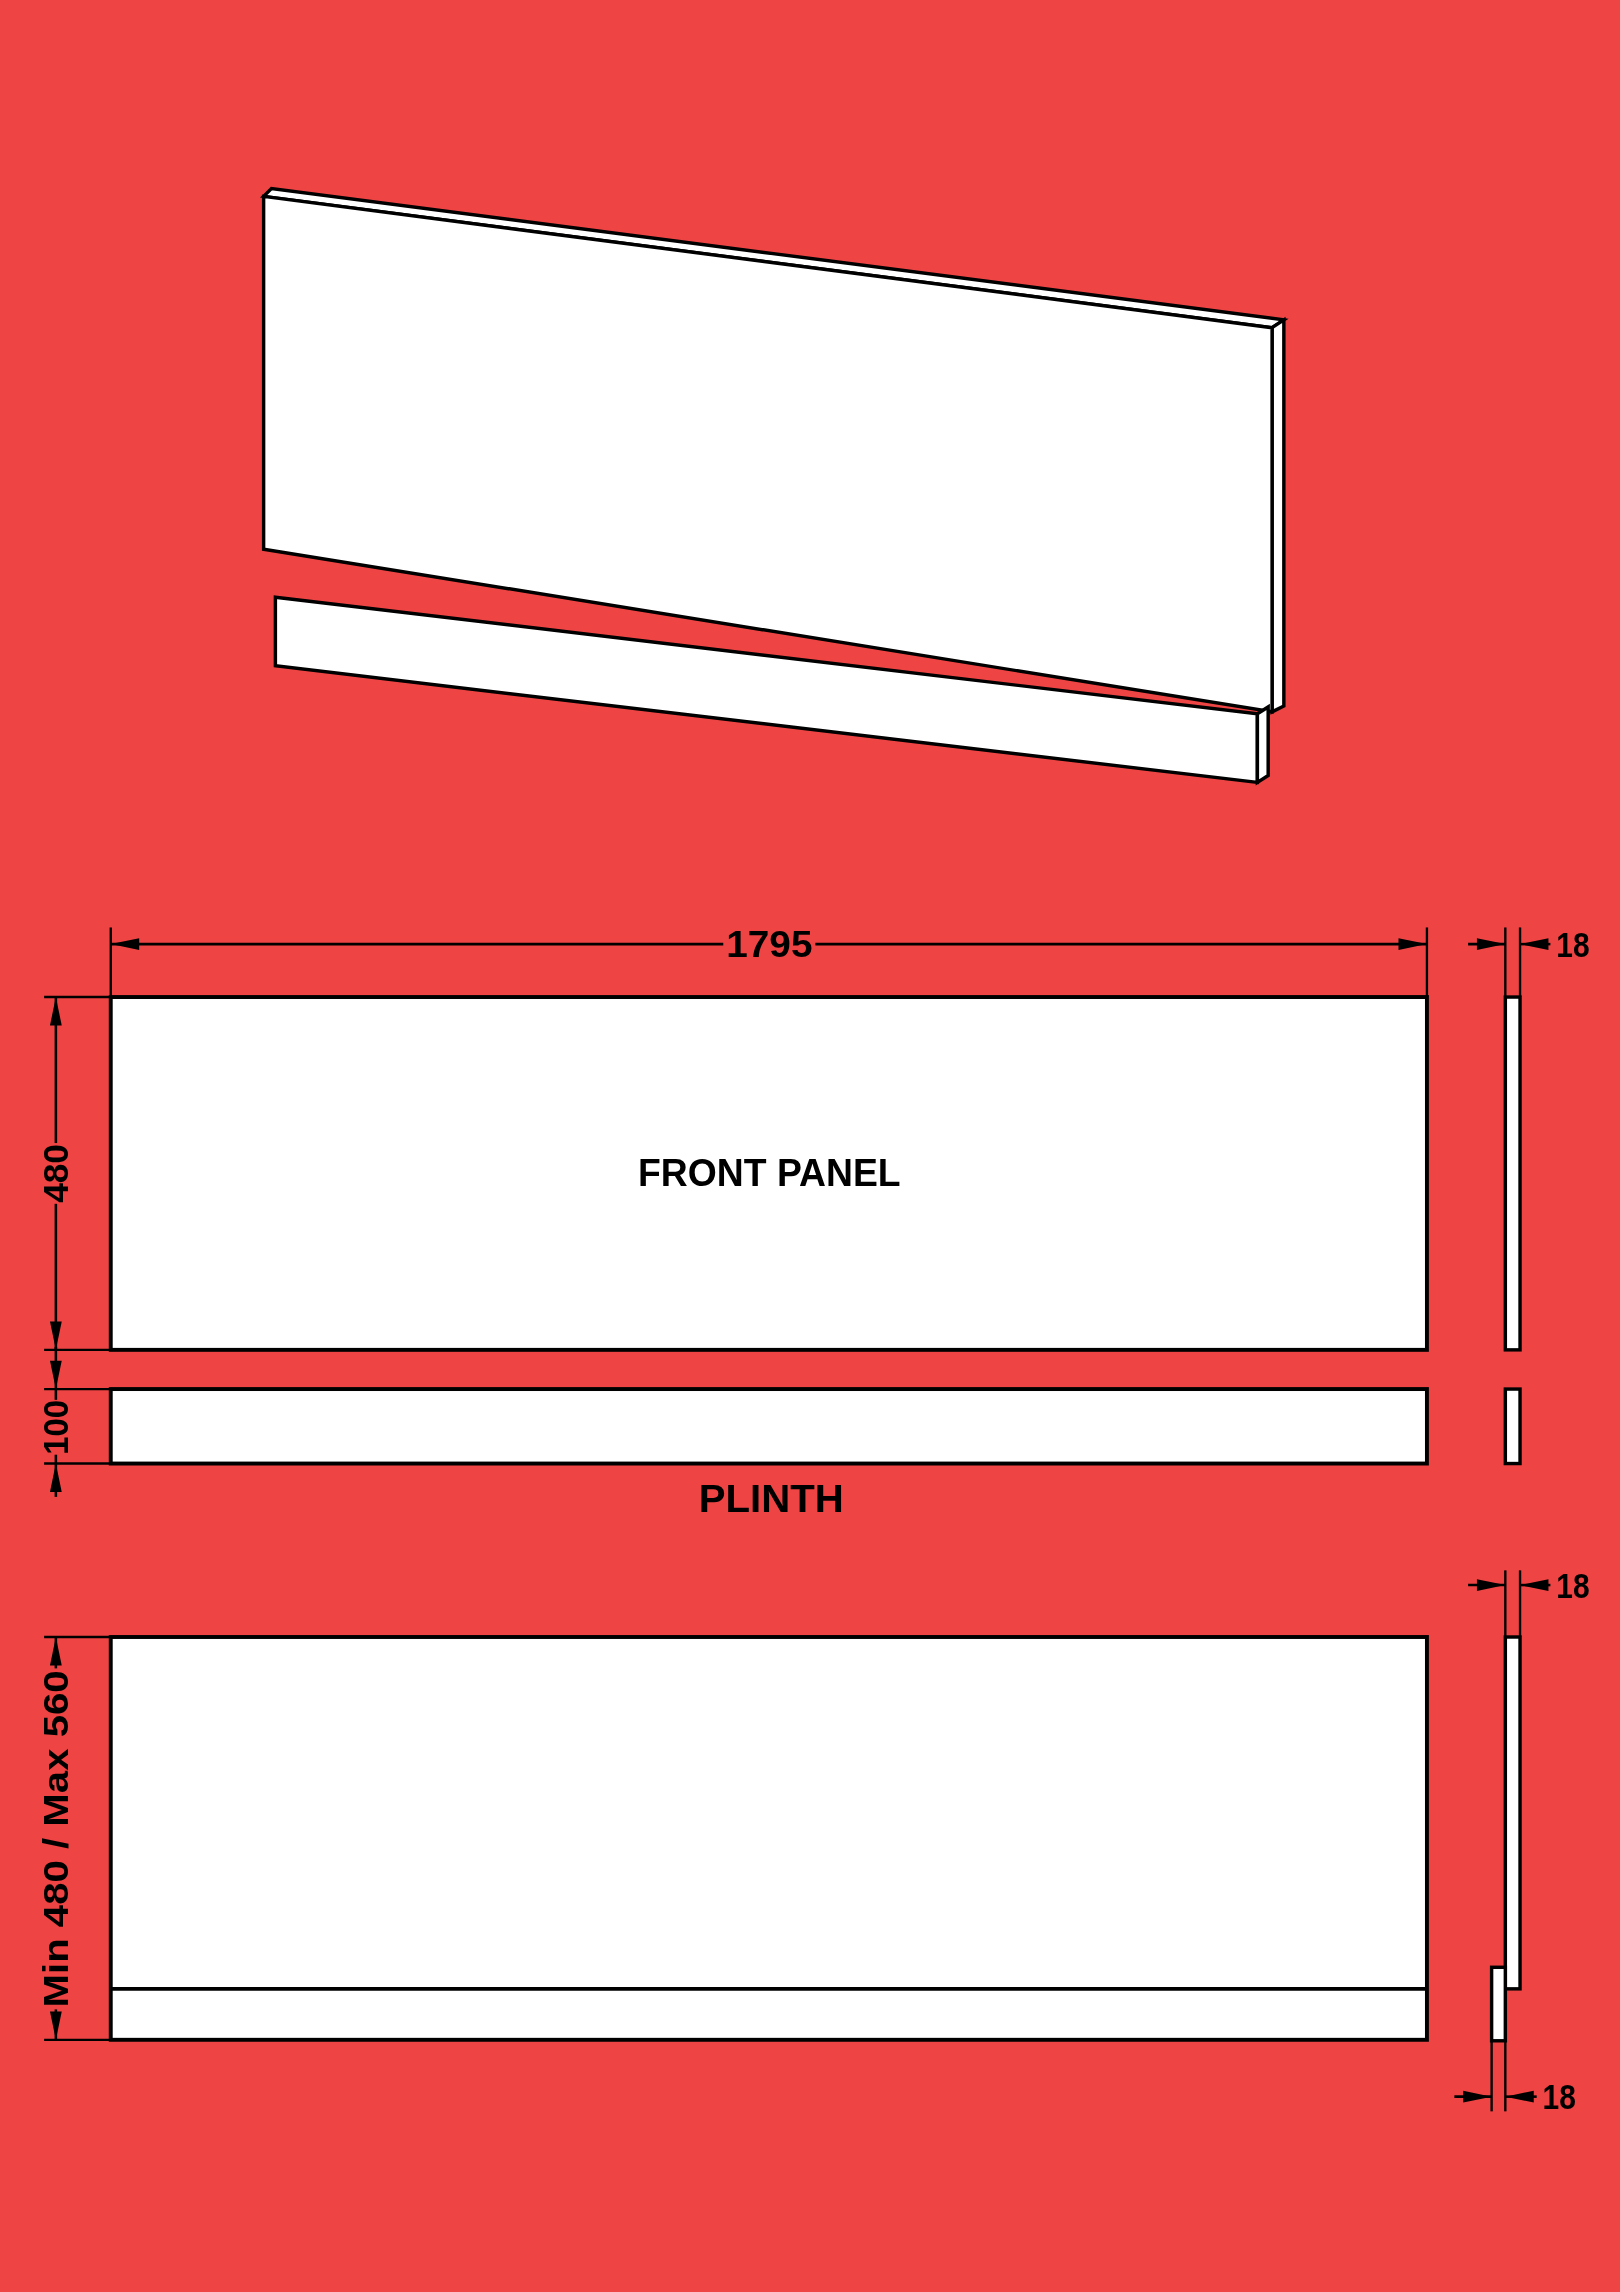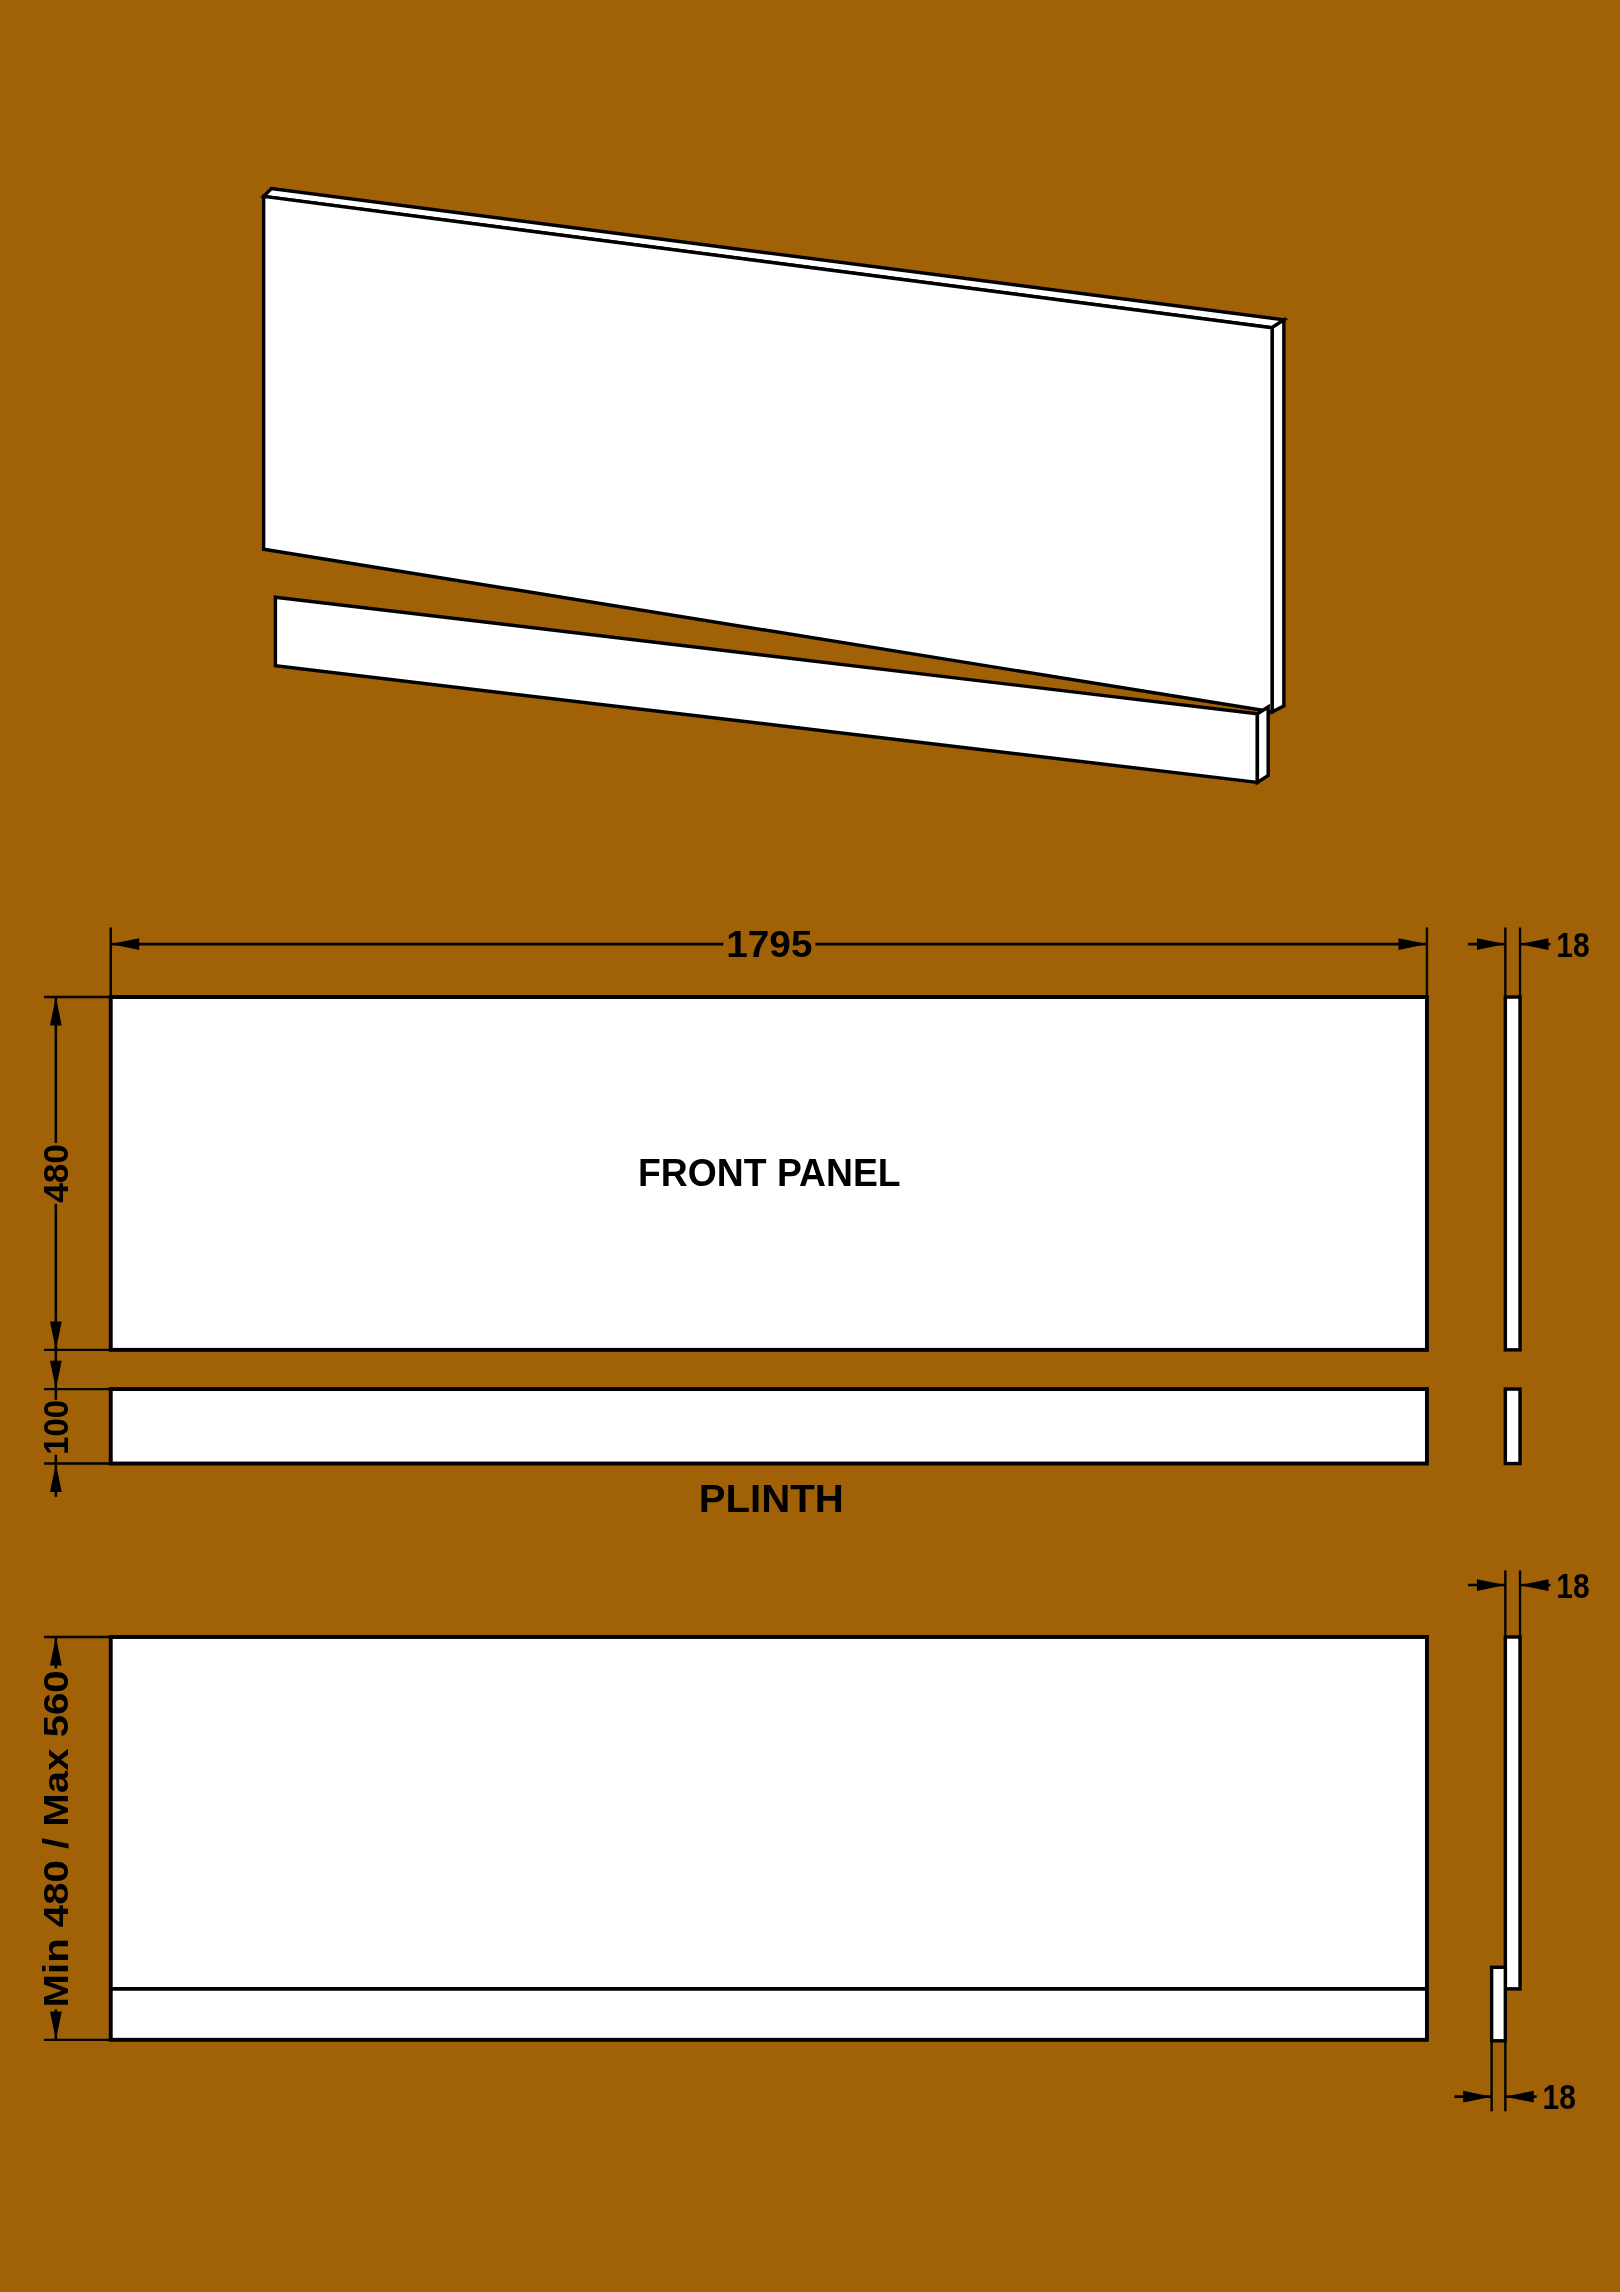--- a/index.html
+++ b/index.html
@@ -1,16 +1,16 @@
 <!DOCTYPE html>
 <html><head>
 <meta charset="utf-8">
 <style>
   html,body{margin:0;padding:0;background:#fff;}
-  .canvas{position:relative;width:1620px;height:2293px;background:#a16207;overflow:hidden;}
+  .canvas{position:relative;width:1620px;height:2293px;background:#ef4444;overflow:hidden;}
   svg{position:absolute;top:0;left:0;}
   .obj{stroke:#000;stroke-width:4;fill:#fff;stroke-linejoin:miter;}
   .obj-thin{stroke:#000;stroke-width:3.5;fill:#fff;stroke-linejoin:miter;}
   .dim{stroke:#000;stroke-width:2.6;fill:none;}
   .ext{stroke:#000;stroke-width:2.4;fill:none;}
   .arrow{fill:#000;stroke:none;}
   .dimtext{font-family:"Liberation Sans",sans-serif;font-weight:bold;fill:#000;}
 </style>
 </head>
 <body>

